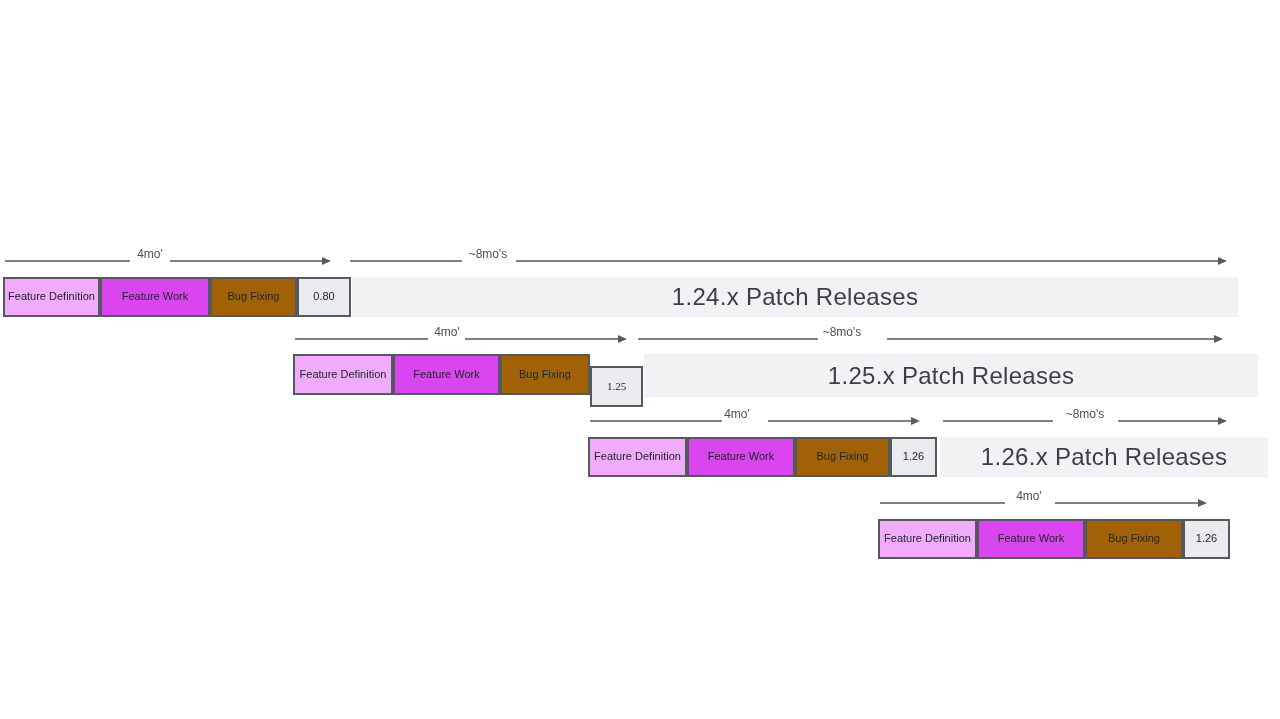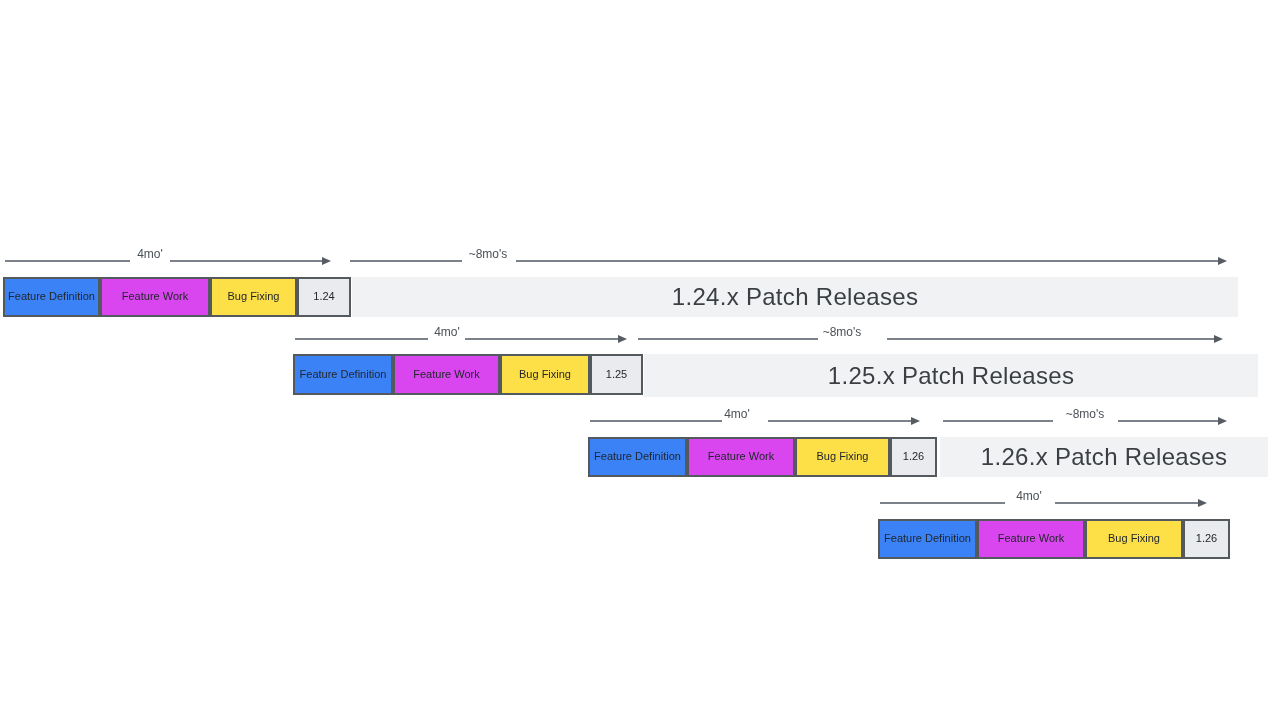--- a/index.html
+++ b/index.html
@@ -16,23 +16,23 @@
   }
   .albl{
     position:absolute;font-size:12px;color:#4b5157;text-align:center;
     white-space:nowrap;transform:translateY(-6px);
   }
   .box{
     position:absolute;box-sizing:border-box;border:2px solid #54595e;
     display:flex;align-items:center;justify-content:center;text-align:center;
     font-size:11px;line-height:1.25;color:#23272b;padding:2px;
   }
-  .fd{background:#3b82f6;}
+  .fd{background:#f0abfc;}
   .fw{background:#d946ef;}
-  .bf{background:#fde047;align-items:center;}
+  .bf{background:#a16207;align-items:center;}
   .ver{background:#e9ebee;font-size:11px;}
   .bar{
     position:absolute;background:#f1f2f4;
     display:flex;align-items:center;justify-content:center;
   }
   .bar .biglbl{
     font-size:24px;color:#3b3f44;letter-spacing:0.3px;white-space:nowrap;
   }
 </style>
 </head>
@@ -54,21 +54,21 @@
     <div class="box fd" style="left:3px;top:277px;width:97px;height:40px;">
         <span>Feature Definition</span>
       </div>
     <div class="box fw" style="left:100px;top:277px;width:110px;height:40px;">
         <span>Feature Work</span>
       </div>
     <div class="box bf" style="left:210px;top:277px;width:87px;height:40px;">
         <span>Bug Fixing</span>
       </div>
     <div class="box ver" style="left:297px;top:277px;width:54px;height:40px;">
-        <span>1.24</span>
+        <span>0.80</span>
       </div>
 
     <div class="bar" style="left:352px;top:277px;width:886px;height:40px;">
       <span class="biglbl">1.24.x Patch Releases</span>
     </div>
   </div>
 
   <div>
     <div class="seg" style="left:295px;top:338px;width:133px;"></div>
     <span class="albl" style="left:417px;top:331px;width:60px;">4mo'</span>
@@ -82,21 +82,21 @@
 
     <div class="box fd" style="left:293px;top:354px;width:100px;height:41px;">
         <span>Feature Definition</span>
       </div>
     <div class="box fw" style="left:393px;top:354px;width:107px;height:41px;">
         <span>Feature Work</span>
       </div>
     <div class="box bf" style="left:500px;top:354px;width:90px;height:41px;">
         <span>Bug Fixing</span>
       </div>
-    <div class="box ver" style="left:590px;top:354px;width:53px;height:41px;">
+    <div class="box ver" style="left:590px;top:366px;width:53px;height:41px;font-family:Liberation Serif, serif;">
         <span>1.25</span>
       </div>
 
     <div class="bar" style="left:644px;top:354px;width:614px;height:43px;">
       <span class="biglbl">1.25.x Patch Releases</span>
     </div>
   </div>
 
   <div>
     <div class="seg" style="left:590px;top:420px;width:132px;"></div>

